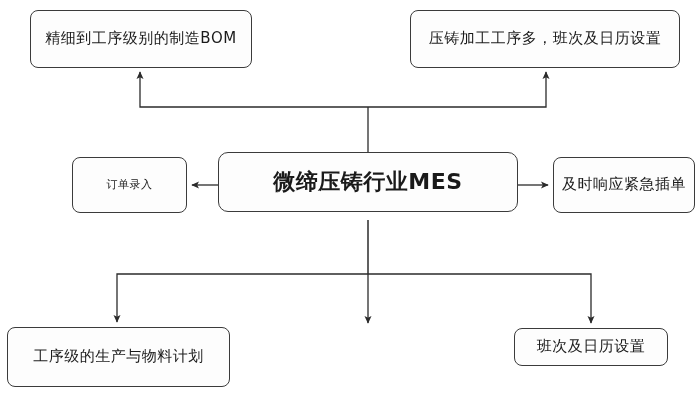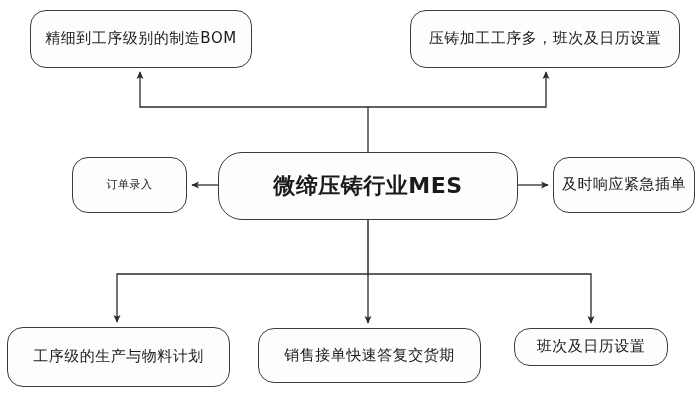--- a/index.html
+++ b/index.html
@@ -21,40 +21,40 @@
     top: 0;
     width: 700px;
     height: 400px;
     pointer-events: none;
   }
   .node {
     position: absolute;
     box-sizing: border-box;
     background: #fdfdfd;
     border: 1.3px solid #3b3b3b;
-    border-radius: 16px;
+    border-radius: 8px;
     display: flex;
     align-items: center;
     justify-content: center;
     text-align: center;
     color: #1a1a1a;
     letter-spacing: 0.5px;
     z-index: 2;
   }
   .node-label {
     display: block;
     line-height: 1.15;
     white-space: nowrap;
   }
 
   
   #node-bom          { left: 30px;  top: 10px;  width: 222px; height: 58px;  font-size: 15px; }
   #node-progress     { left: 410px; top: 10px;  width: 270px; height: 58px;  font-size: 15px; }
   #node-order-entry  { left: 72px;  top: 157px; width: 115px; height: 56px;  font-size: 11px; }
-  #node-core         { left: 218px; top: 152px; width: 300px; height: 68px;  font-size: 22px; font-weight: bold; border-width: 1.6px; border-radius: 24px; }
+  #node-core         { left: 218px; top: 152px; width: 300px; height: 60px;  font-size: 22px; font-weight: bold; border-width: 1.6px; border-radius: 10px; }
   #node-urgent       { left: 553px; top: 157px; width: 142px; height: 56px;  font-size: 15px; }
   #node-plan         { left: 7px;   top: 327px; width: 223px; height: 60px;  font-size: 15px; }
   #node-delivery     { left: 258px; top: 328px; width: 223px; height: 55px;  font-size: 15px; }
   #node-shift        { left: 514px; top: 328px; width: 154px; height: 38px;  font-size: 15px; }
 </style>
 </head>
 <body>
 
 <div id="canvas">
 
@@ -104,21 +104,18 @@
   </div>
 
   <div class="node" id="node-urgent">
     <span class="node-label">及时响应紧急插单</span>
   </div>
 
   <div class="node" id="node-plan">
     <span class="node-label">工序级的生产与物料计划</span>
   </div>
 
-  <div class="node" id="node-delivery">
-    <span class="node-label">销售接单快速答复交货期</span>
-  </div>
 
   <div class="node" id="node-shift">
     <span class="node-label">班次及日历设置</span>
   </div>
 
 </div>
 
 </body></html>

